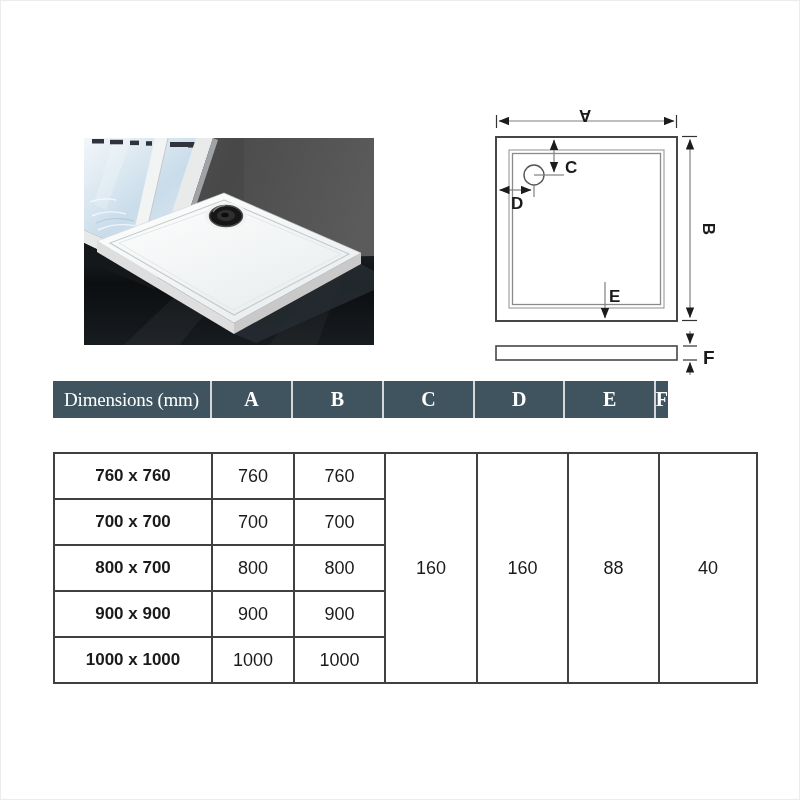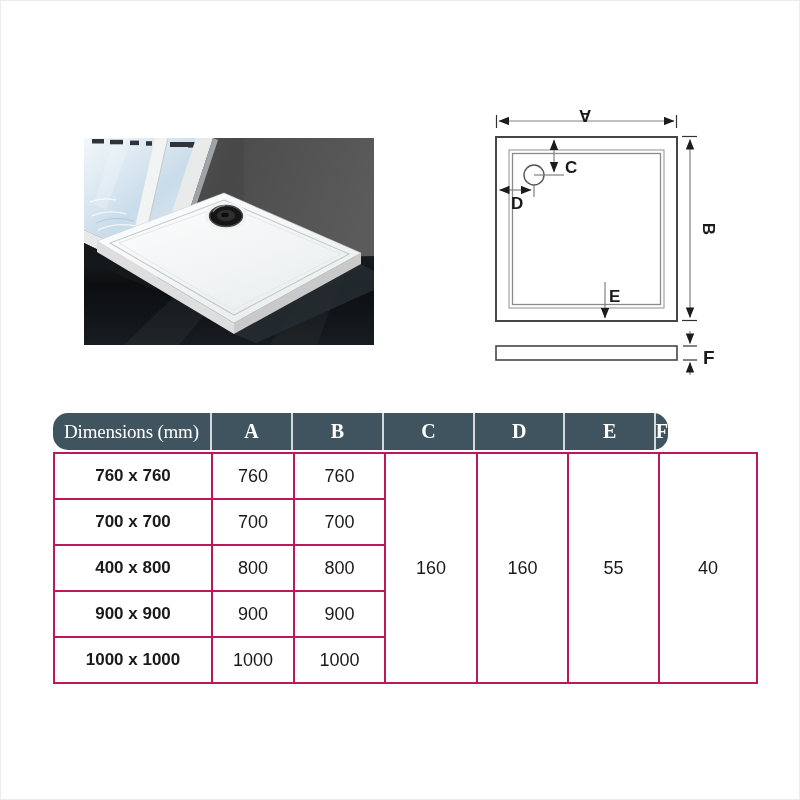--- a/index.html
+++ b/index.html
@@ -5,30 +5,30 @@
   html,body{margin:0;padding:0;background:#fff;}
   .page{position:relative;width:800px;height:800px;background:#fff;
         border:1px solid #ececec;box-sizing:border-box;overflow:hidden;
         font-family:"Liberation Sans",sans-serif;}
   
   .photo{position:absolute;left:83px;top:137px;width:290px;height:207px;}
   
   .diagram{position:absolute;left:460px;top:95px;width:300px;height:285px;}
   .diagram text{font-family:"Liberation Sans",sans-serif;font-weight:bold;fill:#1a1a1a;}
   
-  .thead{position:absolute;left:52px;top:412px;width:615px;height:37px;
-         display:flex;background:#3f545e;border-radius:15px;}
+  .thead{position:absolute;left:52px;top:380px;width:615px;height:37px;
+         display:flex;background:#3f545e;}
   .hcell{display:flex;align-items:center;justify-content:center;box-sizing:border-box;
          color:#fff;font-family:"Liberation Serif",serif;font-size:20px;font-weight:bold;}
   .hcell + .hcell{border-left:2px solid #d4d8da;}
   .hcell.first{font-weight:normal;font-size:19px;letter-spacing:-.2px;}
   
   .tbody{position:absolute;left:52px;top:451px;}
   table{border-collapse:collapse;table-layout:fixed;width:703px;}
-  td{border:2px solid #be185d;text-align:center;vertical-align:middle;
+  td{border:2px solid #404040;text-align:center;vertical-align:middle;
      height:44px;font-size:18px;color:#1a1a1a;padding:0;}
   td.size{font-weight:bold;font-size:17px;}
 </style>
 </head>
 <body>
 
 <div class="page">
 
   <svg class="photo" viewBox="0 0 290 207" xmlns="http://www.w3.org/2000/svg">
     <defs>
@@ -178,30 +178,30 @@
           <col style="width:91px">
           <col style="width:98px">
       </colgroup>
       <tbody>
           <tr>
         <td class="size">760 x 760</td>
         <td>760</td>
         <td>760</td>
         <td rowspan="5">160</td>
         <td rowspan="5">160</td>
-        <td rowspan="5">55</td>
+        <td rowspan="5">88</td>
         <td rowspan="5">40</td>
       </tr>
       <tr>
         <td class="size">700 x 700</td>
         <td>700</td>
         <td>700</td>
       </tr>
       <tr>
-        <td class="size">400 x 800</td>
+        <td class="size">800 x 700</td>
         <td>800</td>
         <td>800</td>
       </tr>
       <tr>
         <td class="size">900 x 900</td>
         <td>900</td>
         <td>900</td>
       </tr>
       <tr>
         <td class="size">1000 x 1000</td>

